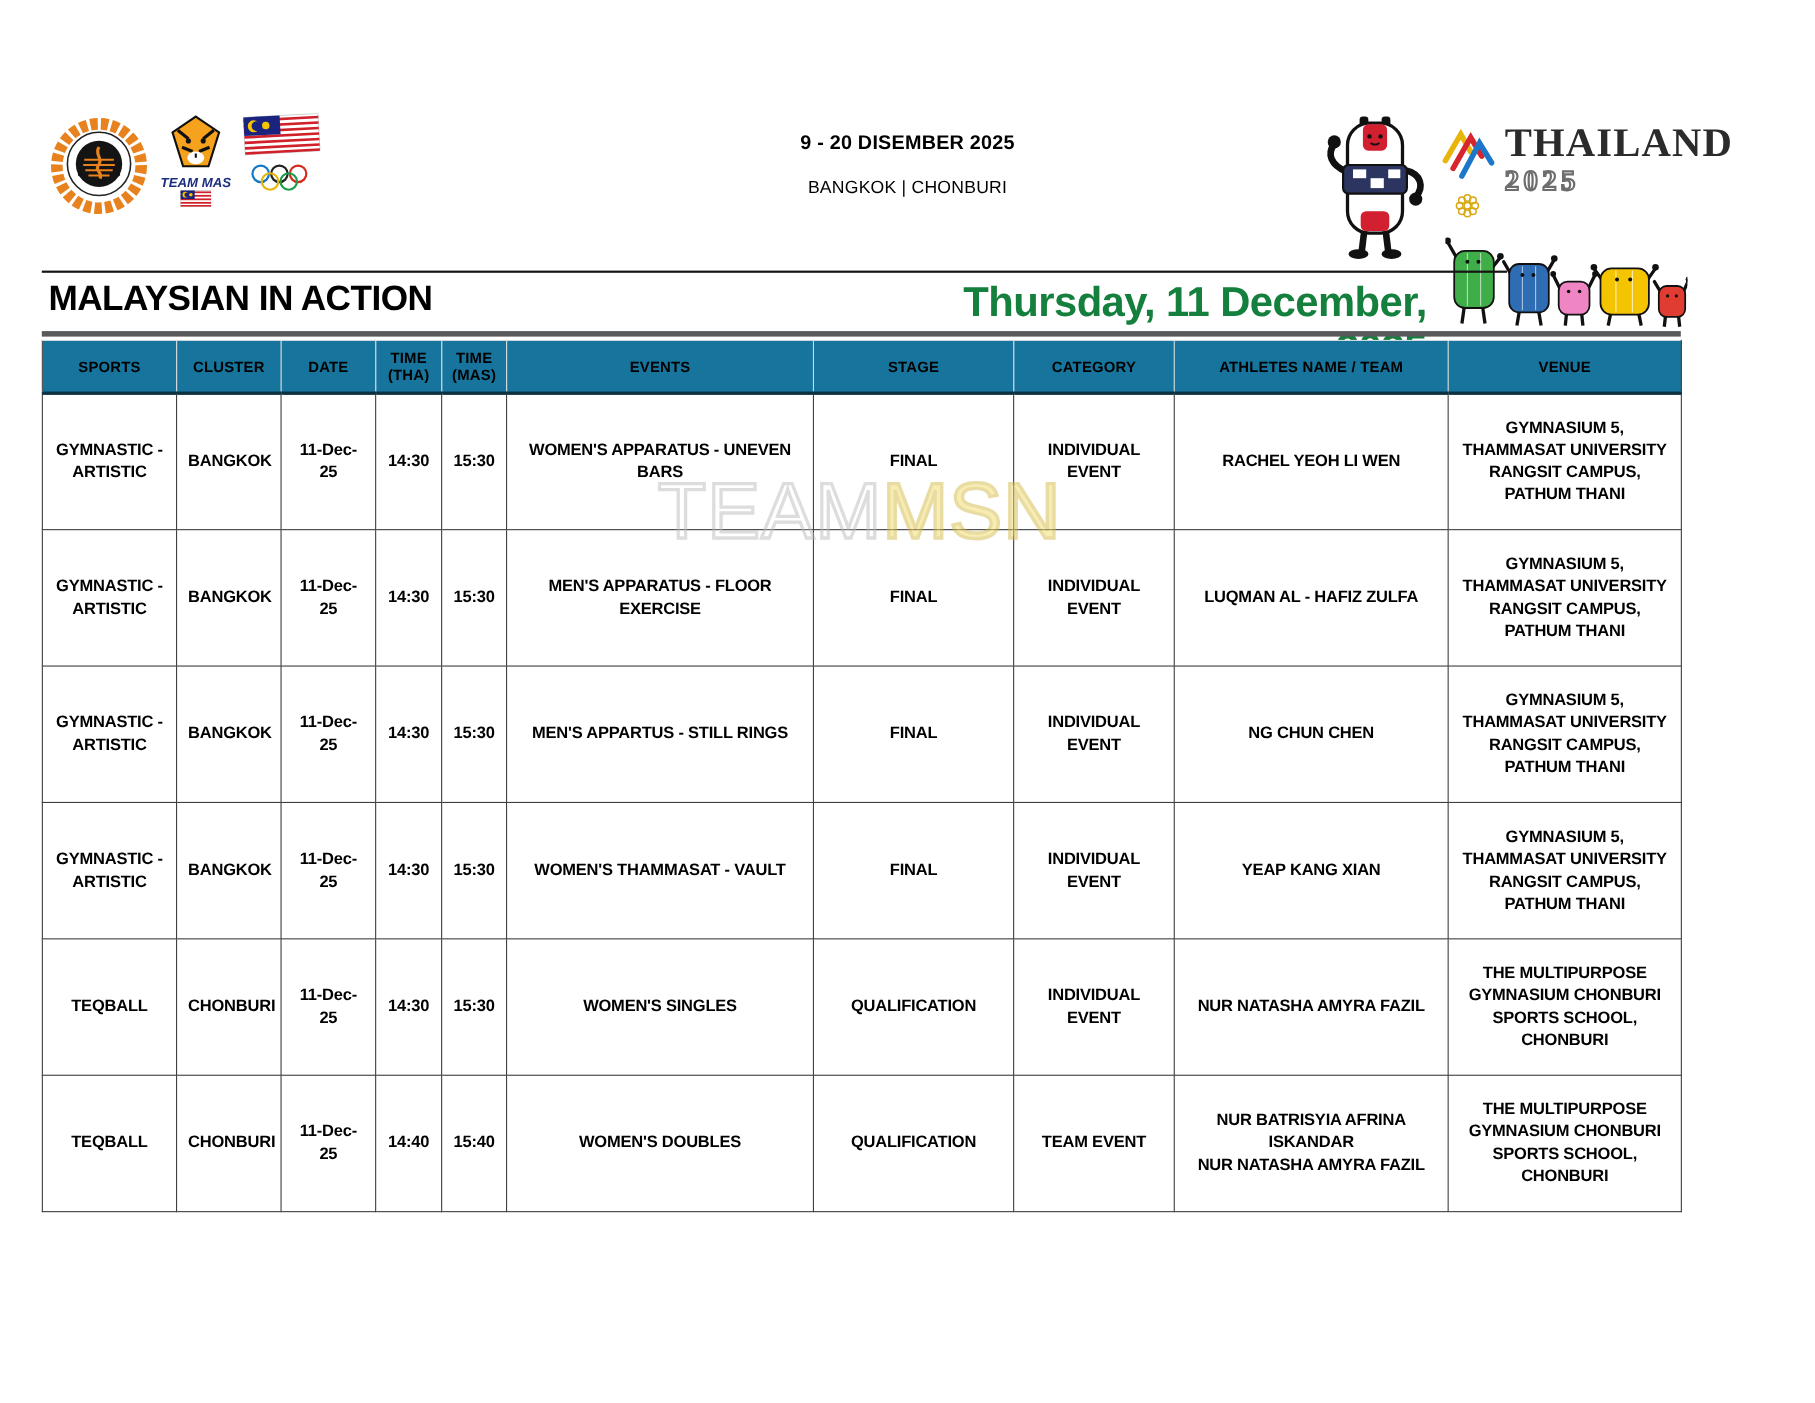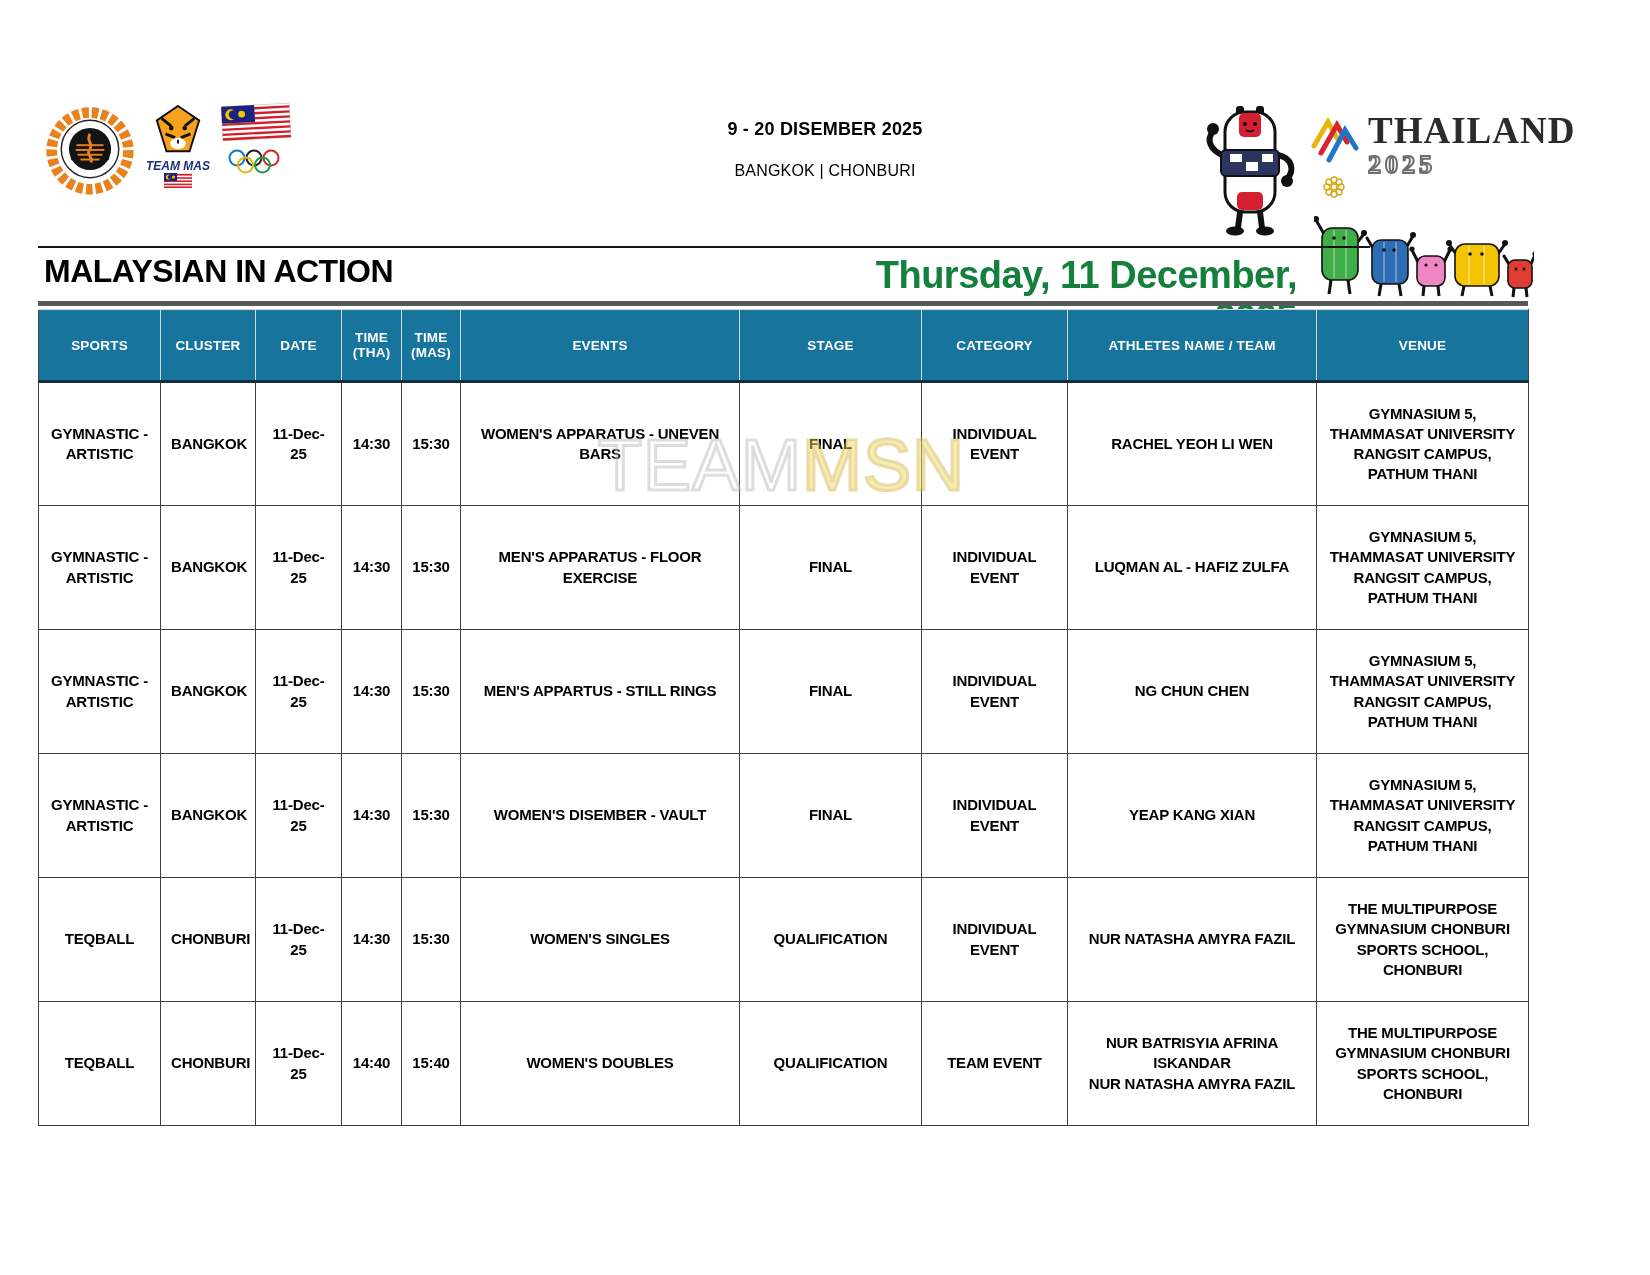--- a/index.html
+++ b/index.html
@@ -27,21 +27,21 @@
   
   .rule { position:absolute; left:38px; top:246px; width:1332px; height:2px; background:#151515; }
   .banner-title { position:absolute; left:44px; top:253px; font-size:32px; font-weight:900; letter-spacing:-.5px; }
   .banner-date  { position:absolute; left:860px; width:437px; top:254px; text-align:right;
                   font-size:38px; font-weight:900; color:#15803d; letter-spacing:-.5px; }
 
   
   .table-wrap { position:absolute; left:38px; top:301px; width:1490px; }
   .table-topbar { height:5px; background:#58595b; margin-bottom:3px; }
   table { width:1490px; border-collapse:collapse; table-layout:fixed; }
-  thead th { background:#17749c; color:#ffffff; height:72px; font-size:13.5px; font-weight:700;
+  thead th { background:#17749c; color:#000000; height:48px; font-size:13.5px; font-weight:700;
              text-align:center; vertical-align:middle; white-space:pre-line;
              border-left:1px solid #cfd8dc; border-top:1px solid #cfd8dc;
              border-bottom:3px solid #0e3140; letter-spacing:.2px; }
   thead th:first-child { border-left:1px solid #444; }
   thead th:last-child  { border-right:1px solid #444; }
   tbody td { height:124px; border:1px solid #3f3f3f; font-size:15px; font-weight:700;
              text-align:center; vertical-align:middle; padding:4px 10px;
              white-space:pre-line; line-height:1.35; letter-spacing:-.2px; }
 
   
@@ -315,21 +315,21 @@
             <td>INDIVIDUAL EVENT</td>
             <td>NG CHUN CHEN</td>
             <td>GYMNASIUM 5, THAMMASAT UNIVERSITY RANGSIT CAMPUS, PATHUM THANI</td>
           </tr>
           <tr>
             <td>GYMNASTIC - ARTISTIC</td>
             <td>BANGKOK</td>
             <td>11-Dec-25</td>
             <td>14:30</td>
             <td>15:30</td>
-            <td>WOMEN'S DISEMBER -  VAULT</td>
+            <td>WOMEN'S THAMMASAT -  VAULT</td>
             <td>FINAL</td>
             <td>INDIVIDUAL EVENT</td>
             <td>YEAP KANG XIAN</td>
             <td>GYMNASIUM 5, THAMMASAT UNIVERSITY RANGSIT CAMPUS, PATHUM THANI</td>
           </tr>
           <tr>
             <td>TEQBALL</td>
             <td>CHONBURI</td>
             <td>11-Dec-25</td>
             <td>14:30</td>

